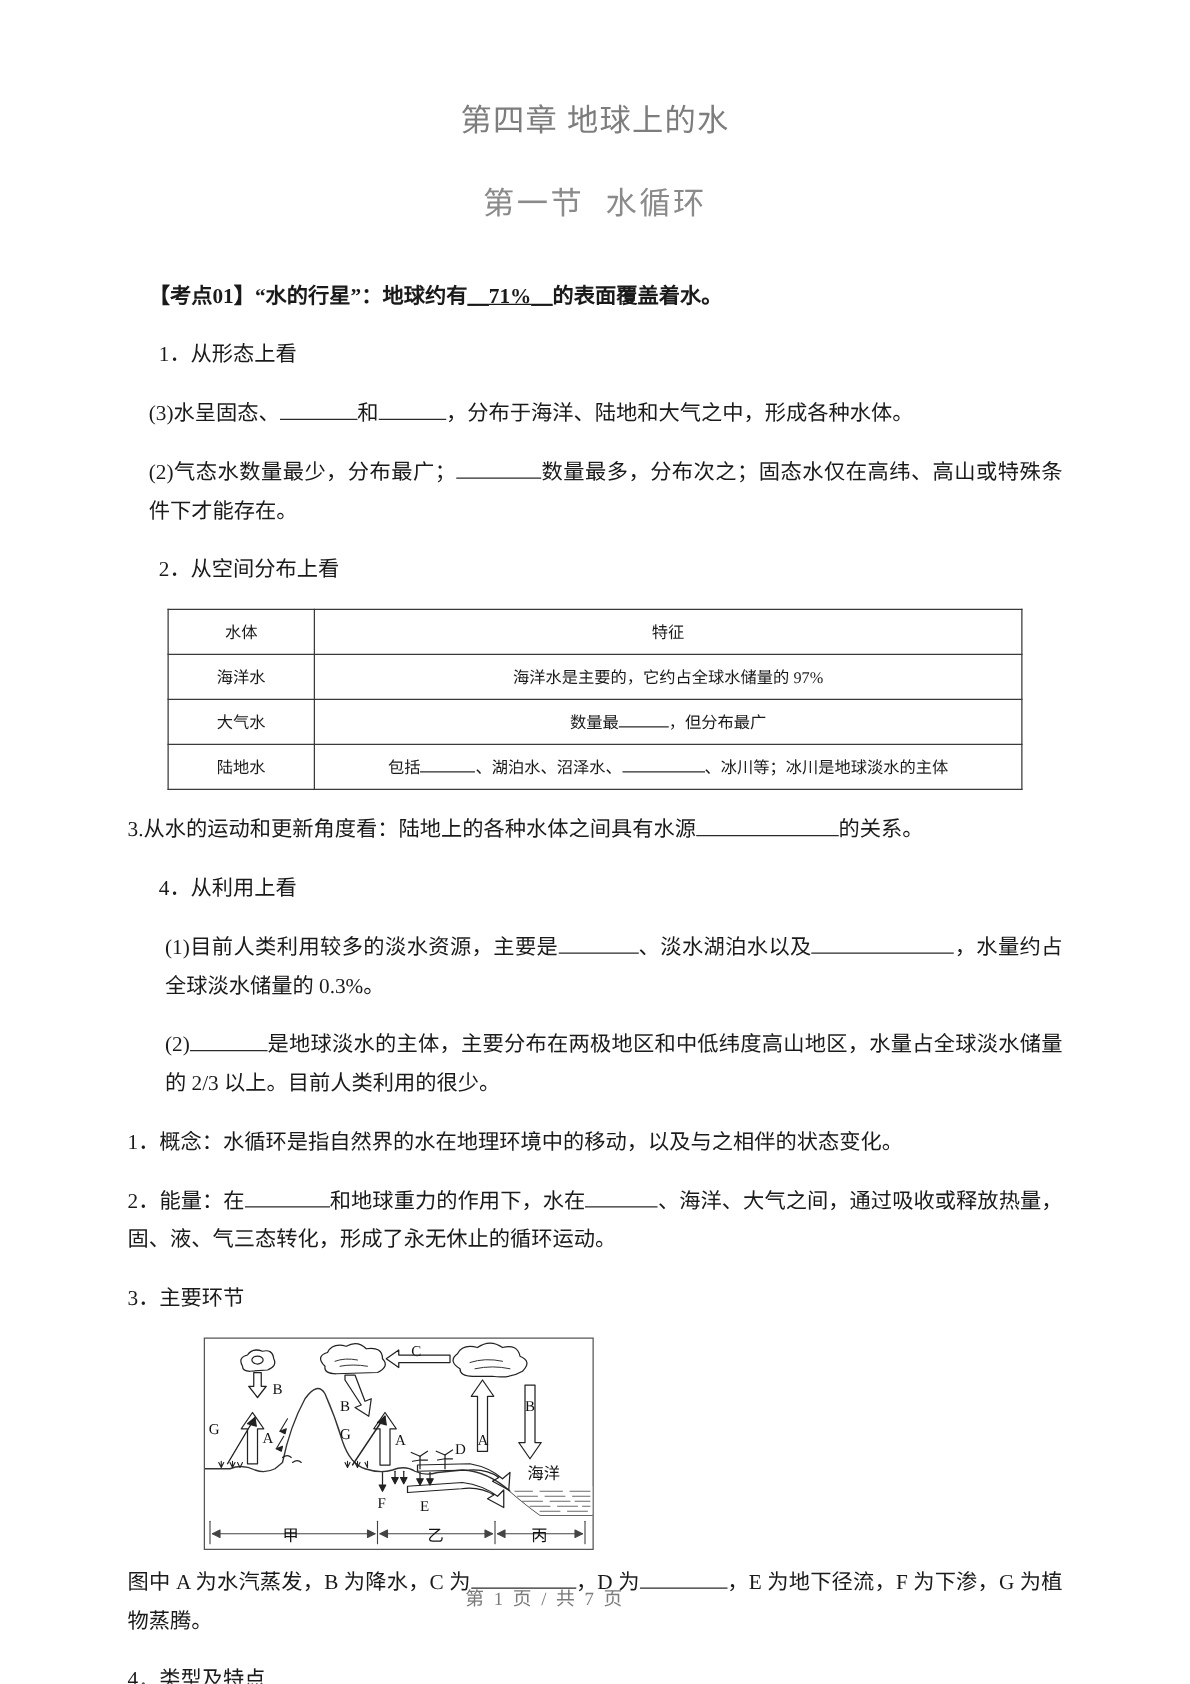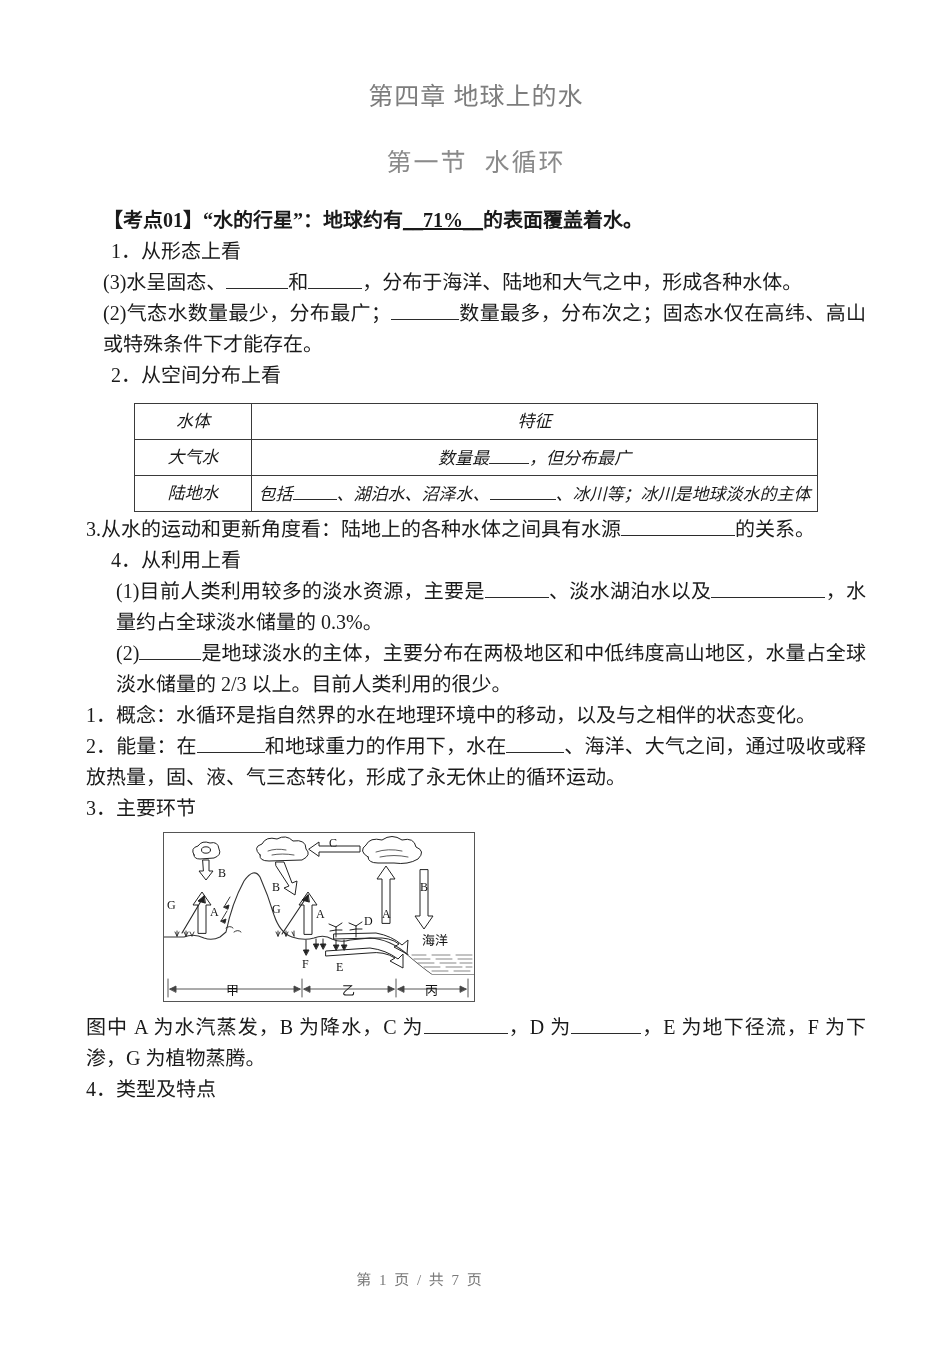--- a/index.html
+++ b/index.html
@@ -47,46 +47,45 @@
     font-family: Liberation Mono, monospace;
   }
 
   
   .body-wrap {
     padding-top: 26px;
     font-size: 15.2px;
     line-height: 31px;
   }
   p.l {
-    margin: 0;
+    margin: 16px;
     padding: 0;
     text-align: justify;
     text-justify: inter-ideograph;
-    font-size: 20px;
+    font-size: 17px;
     line-height: 31px;
     font-family: Liberation Serif, serif;
   }
   p.ind-half { padding-left: 17px; }
   p.bold { font-weight: bold; padding-left: 17px; }
   .blank {
     display: inline-block;
     border-bottom: 1px solid #2b2b2b;
     vertical-align: baseline;
     height: 1em;
   }
   .u  { text-decoration: underline; }
 
   
   table.wt {
     border-collapse: collapse;
     width: 684px;
     margin: 12px 0 2px 48px;
-    font-size: 17px;
+    font-size: 13px;
     table-layout: fixed;
-    font-style: italic;
   }
   table.wt td {
     border: 1px solid #3a3a3a;
     padding: 4px 6px;
     height: 27px;
     text-align: center;
     vertical-align: middle;
     line-height: 22px;
   }
   table.wt td.c1 { width: 104px; }
@@ -99,21 +98,21 @@
   .fig-box {
     width: 310px;
     height: 168px;
     border: 1px solid #555;
     position: relative;
     background: #fff;
   }
   .fig-box svg { display: block; }
   .footer {
     position: absolute;
-    left: 0;
+    left: 16px;
     bottom: 58px;
     width: 840px;
     text-align: center;
     font-size: 15px;
     color: #7a7a7a;
     letter-spacing: 2px;
   }
 </style>
 </head>
 <body>
@@ -133,20 +132,24 @@
 
     <p class="l ind-half"><span>(2)气态水数量最少，分布最广；</span><span class="blank" style="width:68px"></span><span>数量最多，分布次之；固态水仅在高纬、高山或特殊条件下才能存在。</span></p>
 
     <p class="l" style="padding-left:25px">2．从空间分布上看</p>
 
     <table class="wt">
       <tbody>
           <tr>
         <td class="c1">水体</td>
         <td>特征</td>
+      </tr>
+      <tr>
+        <td class="c1">海洋水</td>
+        <td>海洋水是主要的，它约占全球水储量的 97%</td>
       </tr>
       <tr>
         <td class="c1">大气水</td>
         <td><span>数量最</span><span class="blank" style="width:40px"></span><span>，但分布最广</span></td>
       </tr>
       <tr>
         <td class="c1">陆地水</td>
         <td><span>包括</span><span class="blank" style="width:44px"></span><span>、湖泊水、沼泽水、</span><span class="blank" style="width:66px"></span><span>、冰川等；冰川是地球淡水的主体</span></td>
       </tr>
     </tbody>

